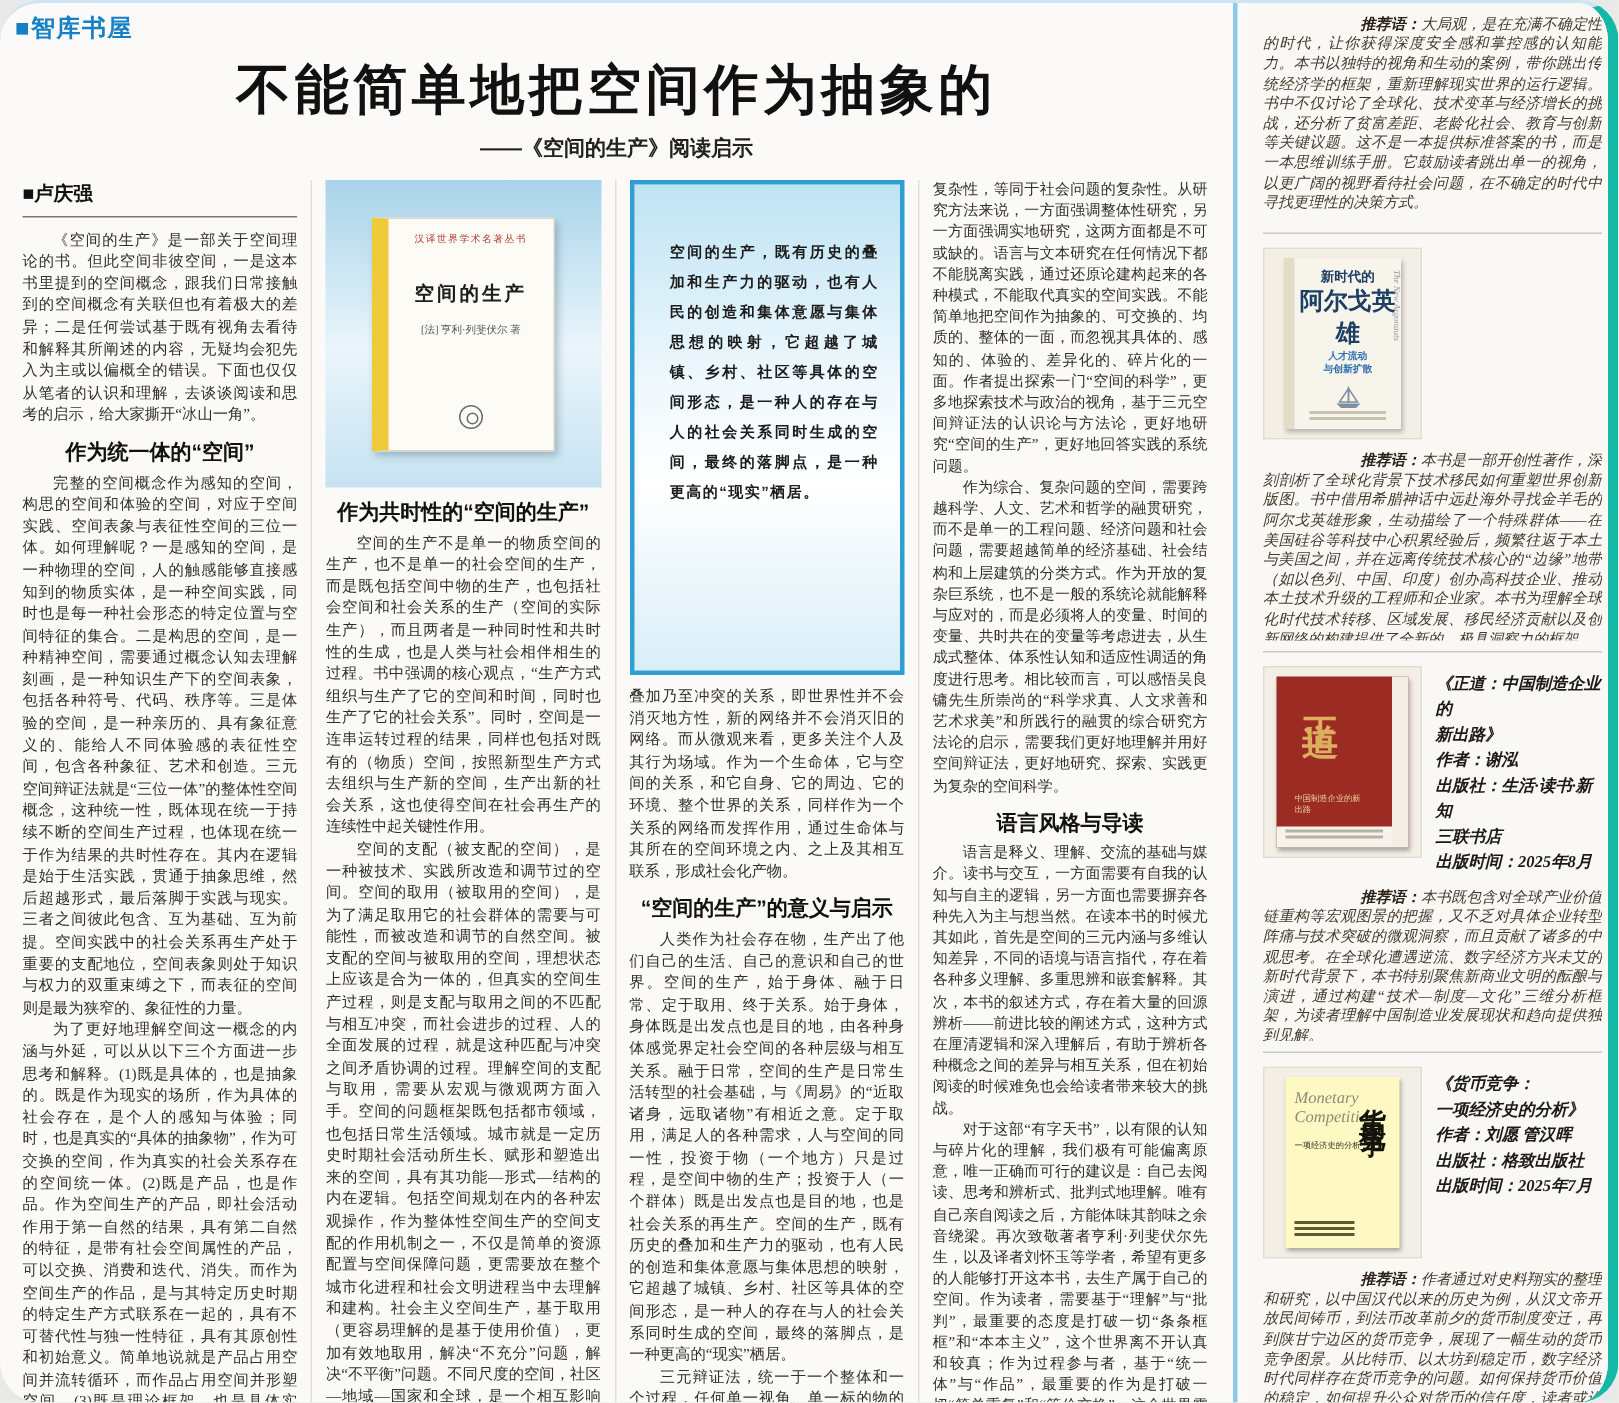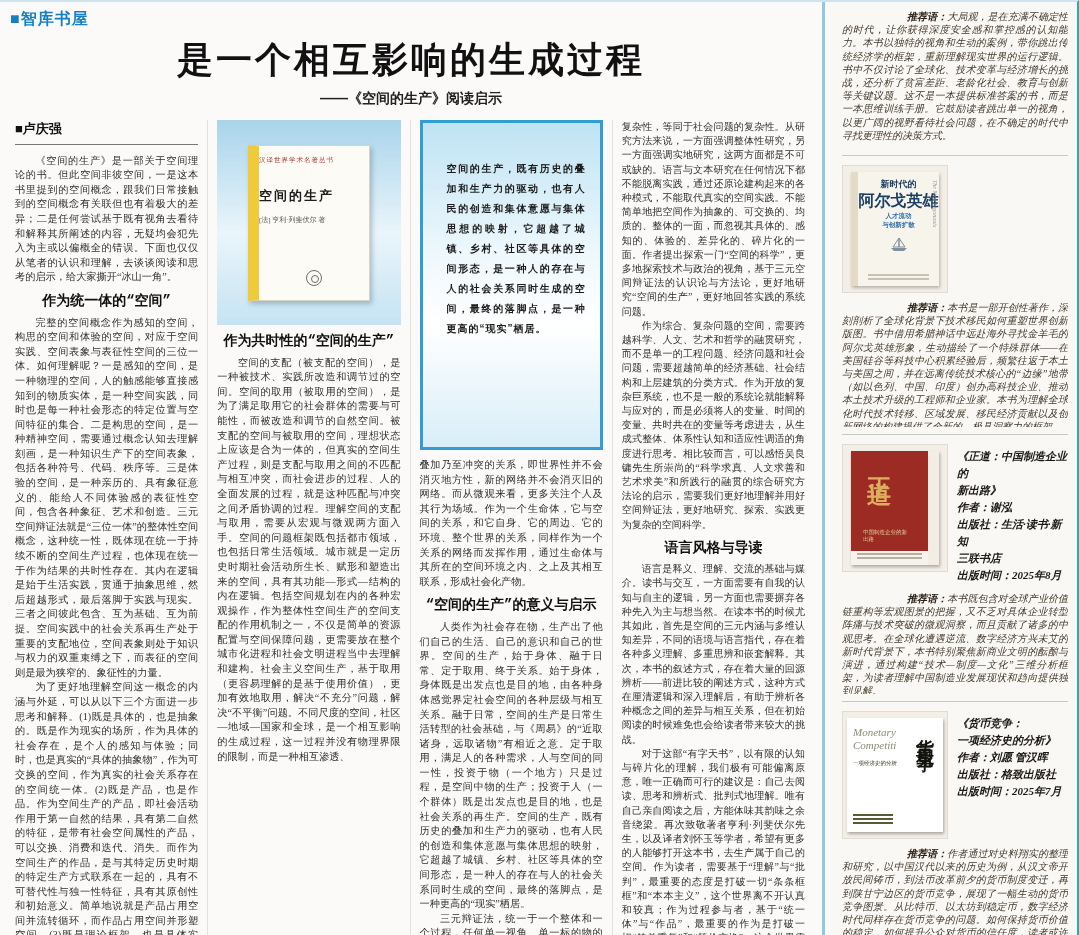--- a/index.html
+++ b/index.html
@@ -1,21 +1,21 @@
 <!DOCTYPE html>
 <html><head>
 <meta charset="utf-8">
 <style>
   * { margin:0; padding:0; box-sizing:border-box; }
   html,body { background:#e9e9e7; }
   .page {
     position:relative; width:1079px; height:935px; margin:0 auto;
     background:#fbfaf8; overflow:hidden;
-    border-top:2px solid #cfe4f2; border-right:2px solid #14b8a6;
-    font-family:"Liberation Serif", serif; color:#2f2f2f;
+    border-top:2px solid #cfe4f2; border-right:7px solid #14b8a6;
+    font-family:"Liberation Serif", serif; color:#2f2f2f;border-radius:27px;
   }
   
   .main { position:absolute; left:0; top:0; width:822px; height:935px; }
   .masthead {
     position:absolute; left:10px; top:7px;
     font-family:"Liberation Sans", sans-serif; font-weight:bold;
     font-size:16px; color:#1581c5; letter-spacing:1px;
   }
   .article-title {
     position:absolute; left:0; top:34px; width:100%; text-align:center;
@@ -38,35 +38,35 @@
   .col:not(:first-child){ border-left:1px solid #e2e0dc; }
   .col-4 { font-size:10px; line-height:14.2px; }
   .col p { text-indent:2em; }
   .col p.noindent { text-indent:0; }
   .byline {
     font-family:"Liberation Sans", sans-serif; font-weight:bold;
     font-size:13px; color:#111; padding:2px 0 7px 0; margin-bottom:9px;
     border-bottom:1px solid #777;
   }
   .sec-h {
-    font-family:Liberation Mono, monospace; font-weight:bold;
+    font-family:Liberation Sans, sans-serif; font-weight:bold;
     font-size:14px; color:#111; text-align:center; margin:9px 0 7px 0;
     text-indent:0;
   }
   
   .book-panel {
     height:205px; margin-bottom:8px;
     background:linear-gradient(180deg,#a9d4ea 0%,#eaf5fb 55%,#c6e3f2 100%);
     display:flex; align-items:center; justify-content:center;
   }
   .fbook {
     width:122px; height:156px; background:#fcfbf5;
     border:1px solid #d8d5c8; border-left:11px solid #f0cb39;
     box-shadow:2px 3px 5px rgba(60,90,110,.35);
-    position:relative; text-align:left;
+    position:relative; text-align:center;
   }
   .fbook .series { font-size:6.5px; color:#b03a2e; margin-top:7px; letter-spacing:1px; }
   .fbook .ftitle { font-family:"Liberation Sans", sans-serif; font-weight:bold; font-size:13px; color:#1d1d1d; margin-top:22px; letter-spacing:2px; }
   .fbook .fauthor { font-size:7px; color:#555; margin-top:9px; }
   .press-logo {
     position:absolute; bottom:14px; left:50%; margin-left:-8px;
     width:16px; height:16px; border:1.3px solid #6d6d6d; border-radius:50%;
   }
   .press-logo::after{ content:""; position:absolute; left:4px; top:4px; width:6px; height:6px; border:1px solid #6d6d6d; border-radius:50%; }
   
@@ -95,52 +95,52 @@
   .book-card { display:flex; gap:9px; overflow:hidden; margin-bottom:8px; }
   .cover-frame {
     width:106px; height:128px; flex:none; background:#f3efe7;
     border:1px solid #e0dcd2; display:flex; align-items:center; justify-content:center;
   }
   .info { flex:1; font-family:"Liberation Serif", serif; font-style:italic; font-weight:bold; font-size:11px; line-height:17px; color:#1d1a16; padding-top:4px; }
   .rec-1 { height:126px; }
   .rec-2 { height:102px; }
   .rec-3 { height:112px; }
   
-  .cov-argo { width:88px; height:114px; background:#f7f4ec; border-left:7px solid #e2dbc6; position:relative; text-align:center; box-shadow:1px 2px 3px rgba(0,0,0,.25); }
+  .cov-argo { width:78px; height:114px; background:#f7f4ec; border-left:7px solid #e2dbc6; position:relative; text-align:center; box-shadow:1px 2px 3px rgba(0,0,0,.25); }
   .cov-argo .t { font-family:"Liberation Sans", sans-serif; font-weight:bold; color:#1c3f63; }
   .cov-argo .t1 { font-size:9px; margin-top:6px; }
   .cov-argo .t2 { font-size:16px; }
   .cov-argo .s { font-size:6.5px; color:#2d6fae; font-weight:bold; }
   .cov-argo .script { position:absolute; right:1px; top:8px; writing-mode:vertical-rl; font-style:italic; font-size:6px; color:#999; }
   .cov-argo .ship { margin-top:6px; }
   .cov-argo .bars { position:absolute; bottom:6px; left:10px; right:10px; }
   .bar { height:2px; background:#c9c2b2; margin-top:2px; }
   
   .cov-zd { width:88px; height:114px; background:#9c2b24; position:relative; box-shadow:1px 2px 3px rgba(0,0,0,.3); }
   .cov-zd .vt { position:absolute; left:12px; top:8px; writing-mode:vertical-rl; font-family:"Liberation Serif", serif; font-weight:bold; font-size:24px; color:#dcae5e; letter-spacing:4px; }
   .cov-zd .sub { position:absolute; left:12px; top:78px; font-size:5.5px; color:#e8cf9a; width:48px; text-align:left; }
   .cov-zd .edge { position:absolute; right:0; top:0; width:11px; height:100%; background:#f2eee6; }
   .cov-zd .band { position:absolute; left:0; bottom:0; width:77px; height:14px; background:#f6f3ec; }
   .cov-zd .band .bar { margin:2px 6px 0 6px; background:#b9b2a2; }
   
-  .cov-mc { width:96px; height:114px; background:#ffffff; position:relative; box-shadow:1px 2px 3px rgba(0,0,0,.3); }
+  .cov-mc { width:76px; height:114px; background:#fef9c3; position:relative; box-shadow:1px 2px 3px rgba(0,0,0,.3); }
   .cov-mc .en { font-family:"Liberation Serif", serif; font-style:italic; color:#8d8c76; font-size:11px; padding:8px 0 0 6px; line-height:13px; }
   .cov-mc .vt { position:absolute; right:6px; top:6px; writing-mode:vertical-rl; font-family:"Liberation Sans", sans-serif; font-weight:bold; font-size:18px; color:#14140f; letter-spacing:5px; }
   .cov-mc .sub { position:absolute; left:6px; top:42px; font-size:5.5px; color:#33321f; }
   .cov-mc .bars { position:absolute; left:6px; bottom:8px; width:40px; }
   .cov-mc .bar { background:#5c5a33; }
 </style>
 </head>
 <body>
 
 <div class="page">
 
   <div class="main">
     <div class="masthead">■智库书屋</div>
-    <h1 class="article-title">是一个相互影响的生成过程</h1>
+    <h1 class="article-title">不能简单地把空间作为抽象的</h1>
     <div class="article-subtitle">——《空间的生产》阅读启示</div>
 
     <div class="columns">
 
       <div class="col">
         <div class="byline">■卢庆强</div>
         <p>《空间的生产》是一部关于空间理论的书。但此空间非彼空间，一是这本书里提到的空间概念，跟我们日常接触到的空间概念有关联但也有着极大的差异；二是任何尝试基于既有视角去看待和解释其所阐述的内容，无疑均会犯先入为主或以偏概全的错误。下面也仅仅从笔者的认识和理解，去谈谈阅读和思考的启示，给大家撕开“冰山一角”。</p>
         <div class="sec-h">作为统一体的“空间”</div>
         <p>完整的空间概念作为感知的空间，构思的空间和体验的空间，对应于空间实践、空间表象与表征性空间的三位一体。如何理解呢？一是感知的空间，是一种物理的空间，人的触感能够直接感知到的物质实体，是一种空间实践，同时也是每一种社会形态的特定位置与空间特征的集合。二是构思的空间，是一种精神空间，需要通过概念认知去理解刻画，是一种知识生产下的空间表象，包括各种符号、代码、秩序等。三是体验的空间，是一种亲历的、具有象征意义的、能给人不同体验感的表征性空间，包含各种象征、艺术和创造。三元空间辩证法就是“三位一体”的整体性空间概念，这种统一性，既体现在统一于持续不断的空间生产过程，也体现在统一于作为结果的共时性存在。其内在逻辑是始于生活实践，贯通于抽象思维，然后超越形式，最后落脚于实践与现实。三者之间彼此包含、互为基础、互为前提。空间实践中的社会关系再生产处于重要的支配地位，空间表象则处于知识与权力的双重束缚之下，而表征的空间则是最为狭窄的、象征性的力量。</p>
         <p>为了更好地理解空间这一概念的内涵与外延，可以从以下三个方面进一步思考和解释。(1)既是具体的，也是抽象的。既是作为现实的场所，作为具体的社会存在，是个人的感知与体验；同时，也是真实的“具体的抽象物”，作为可交换的空间，作为真实的社会关系存在的空间统一体。(2)既是产品，也是作品。作为空间生产的产品，即社会活动作用于第一自然的结果，具有第二自然的特征，是带有社会空间属性的产品，可以交换、消费和迭代、消失。而作为空间生产的作品，是与其特定历史时期的特定生产方式联系在一起的，具有不可替代性与独一性特征，具有其原创性和初始意义。简单地说就是产品占用空间并流转循环，而作品占用空间并形塑空间。(3)既是理论框架，也是具体实践。一方面包含空间的问题框架，进行理论层面的分析与推演；另一方面是空间的实践，在广泛层面的观察和分析。理论与实践的结合、融为一体，是我们理解和讨论“空间”和“空间的生产”的基础。</p>
@@ -149,20 +149,21 @@
       <div class="col">
         <div class="book-panel">
           <div class="fbook">
             <div class="series">汉译世界学术名著丛书</div>
             <div class="ftitle">空间的生产</div>
             <div class="fauthor">[法] 亨利·列斐伏尔 著</div>
             <div class="press-logo"></div>
           </div>
         </div>
         <div class="sec-h">作为共时性的“空间的生产”</div>
+        <p>空间的生产不是单一的物质空间的生产，也不是单一的社会空间的生产，而是既包括空间中物的生产，也包括社会空间和社会关系的生产（空间的实际生产），而且两者是一种同时性和共时性的生成，也是人类与社会相伴相生的过程。书中强调的核心观点，“生产方式组织与生产了它的空间和时间，同时也生产了它的社会关系”。同时，空间是一连串运转过程的结果，同样也包括对既有的（物质）空间，按照新型生产方式去组织与生产新的空间，生产出新的社会关系，这也使得空间在社会再生产的连续性中起关键性作用。</p>
         <p>空间的支配（被支配的空间），是一种被技术、实践所改造和调节过的空间。空间的取用（被取用的空间），是为了满足取用它的社会群体的需要与可能性，而被改造和调节的自然空间。被支配的空间与被取用的空间，理想状态上应该是合为一体的，但真实的空间生产过程，则是支配与取用之间的不匹配与相互冲突，而社会进步的过程、人的全面发展的过程，就是这种匹配与冲突之间矛盾协调的过程。理解空间的支配与取用，需要从宏观与微观两方面入手。空间的问题框架既包括都市领域，也包括日常生活领域。城市就是一定历史时期社会活动所生长、赋形和塑造出来的空间，具有其功能—形式—结构的内在逻辑。包括空间规划在内的各种宏观操作，作为整体性空间生产的空间支配的作用机制之一，不仅是简单的资源配置与空间保障问题，更需要放在整个城市化进程和社会文明进程当中去理解和建构。社会主义空间生产，基于取用（更容易理解的是基于使用价值），更加有效地取用，解决“不充分”问题，解决“不平衡”问题。不同尺度的空间，社区—地域—国家和全球，是一个相互影响的生成过程，这一过程并没有物理界限的限制，而是一种相互渗透、</p>
       </div>
 
       <div class="col">
         <div class="quote-box">
           <span>空间的生产，既有历史的叠加和生产力的驱动，也有人民的创造和集体意愿与集体思想的映射，它超越了城镇、乡村、社区等具体的空间形态，是一种人的存在与人的社会关系同时生成的空间，最终的落脚点，是一种更高的“现实”栖居。</span>
         </div>
         <p class="noindent">叠加乃至冲突的关系，即世界性并不会消灭地方性，新的网络并不会消灭旧的网络。而从微观来看，更多关注个人及其行为场域。作为一个生命体，它与空间的关系，和它自身、它的周边、它的环境、整个世界的关系，同样作为一个关系的网络而发挥作用，通过生命体与其所在的空间环境之内、之上及其相互联系，形成社会化产物。</p>
         <div class="sec-h">“空间的生产”的意义与启示</div>
         <p>人类作为社会存在物，生产出了他们自己的生活、自己的意识和自己的世界。空间的生产，始于身体、融于日常、定于取用、终于关系。始于身体，身体既是出发点也是目的地，由各种身体感觉界定社会空间的各种层级与相互关系。融于日常，空间的生产是日常生活转型的社会基础，与《周易》的“近取诸身，远取诸物”有相近之意。定于取用，满足人的各种需求，人与空间的同一性，投资于物（一个地方）只是过程，是空间中物的生产；投资于人（一个群体）既是出发点也是目的地，也是社会关系的再生产。空间的生产，既有历史的叠加和生产力的驱动，也有人民的创造和集体意愿与集体思想的映射，它超越了城镇、乡村、社区等具体的空间形态，是一种人的存在与人的社会关系同时生成的空间，最终的落脚点，是一种更高的“现实”栖居。</p>

